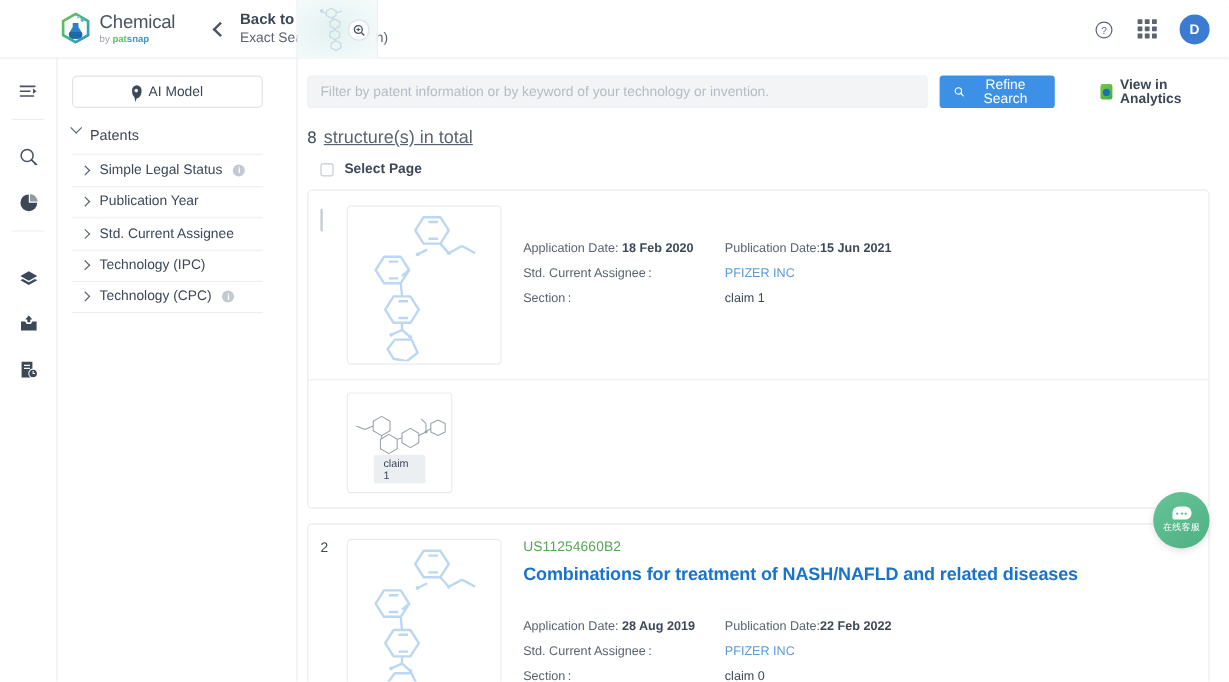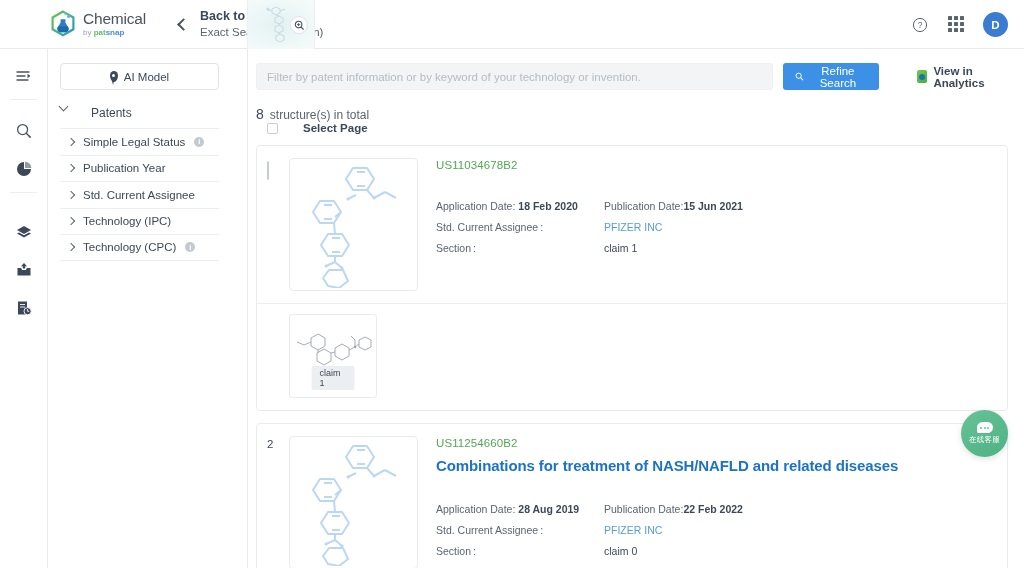--- a/index.html
+++ b/index.html
@@ -88,21 +88,21 @@
   }
   .pin {
     width:8px; height:11px; background:#3c4858;
     border-radius: 50% 50% 50% 50% / 40% 40% 60% 60%;
     position:relative;
   }
   .pin:after { content:''; position:absolute; left:2.5px; top:2.5px; width:3px; height:3px; background:#fff; border-radius:50%; }
   .pin:before { content:''; position:absolute; left:2.5px; bottom:-3px; border-left:1.5px solid transparent; border-right:1.5px solid transparent; border-top:4px solid #3c4858; }
 
   .sec-head {
-    display:flex; align-items:flex-start; gap:24px; margin-top: 16px; padding-bottom: 8px;
+    display:flex; align-items:flex-start; gap:8px; margin-top: 16px; padding-bottom: 8px;
     font-size: 12px; color:#3c4858; cursor:pointer;
   }
   .chev-dn { width:7px; height:7px; border-right:1.6px solid #5a6472; border-bottom:1.6px solid #5a6472; transform: rotate(45deg); margin-top:-3px;}
   .chev-rt { width:6px; height:6px; border-right:1.6px solid #5a6472; border-top:1.6px solid #5a6472; transform: rotate(45deg); margin-left:8px; flex:none;}
   .f-item {
     display:flex; align-items:center; gap:9px; height: 26.5px;
     border-top:1px solid #eceff2; font-size: 11.5px; color:#3c4858; cursor:pointer;
   }
   .f-item:last-child { border-bottom:1px solid #eceff2; }
   .info-dot {
@@ -134,23 +134,23 @@
   }
   .analytics-ico {
     width:13px; height:13px; border-radius:2px;
     background: linear-gradient(135deg,#7ac943 0%, #3fae4a 100%);
     display:flex; align-items:center; justify-content:center;
   }
   .analytics-ico i { display:block; width:6px; height:6px; border-radius:50%; background:#1f6fb8; font-style:normal;}
 
   .total-row { margin-top: 16px; display:flex; align-items:baseline; gap:6px; }
   .total-num { font-size: 14px; color:#3c4858; }
-  .total-txt { font-size: 12px; color:#5a6472; }
-
-  .selectpage-row { display:flex; align-items:center; gap:25px; padding-left: 11px; }
+  .total-txt { font-size: 15px; color:#5a6472;text-decoration:underline; }
+
+  .selectpage-row { margin-top: 12px; display:flex; align-items:center; gap:9px; padding-left: 11px; }
   .cbx { width:11px; height:11px; border:1px solid #c6ccd3; border-radius:2px; background:#fff; cursor:pointer; flex:none;}
   .selectpage-lbl { font-size: 11.5px; color:#3c4858; font-weight:600; }
 
   .results { margin-top: 11px; }
   .card {
     border:1px solid #e9ecef; border-radius:4px; background:#fff; margin-bottom: 12px;
   }
   .card-main { display:flex; padding: 12px 12px 12px 10px; }
   .card-cb { width: 22px; padding-top: 4px; flex:none; }
   .card-idx { width: 22px; padding-top: 2px; flex:none; font-size:11.5px; color:#3c4858; }
@@ -417,21 +417,20 @@
       <path d="M61,33 L53,37 M46,50 L40,55 M39,61 L40,72 M40,94 L40,100 M40,100 L31,104 M40,100 L47,106"></path>
       <path d="M62,10 L70,10 M62,24 L70,24 M29,43 L37,43 M29,57 L37,57 M37,76 L45,76 M37,90 L45,90"></path>
     </g>
     <circle cx="79" cy="36" r="1.6" fill="#bcd7f2"></circle>
     <circle cx="53" cy="37" r="1.6" fill="#bcd7f2"></circle>
     <circle cx="31" cy="104" r="1.6" fill="#bcd7f2"></circle>
     <circle cx="47" cy="106" r="1.6" fill="#bcd7f2"></circle>
   </svg>
             </div>
       <div class="card-info">
-        <div class="pat-no">US11034678B2</div>
         <div class="meta">
           <div class="meta-row">
             <span class="meta-c1"><span>Application Date:</span>
               <span class="meta-val">18 Feb 2020</span></span>
             <span class="meta-c2"><span>Publication Date:</span><span class="meta-val">15 Jun 2021</span></span>
           </div>
           <div class="meta-row">
             <span class="meta-c1">Std. Current Assignee :</span>
             <span class="meta-c2 meta-link">PFIZER INC</span>
           </div>

